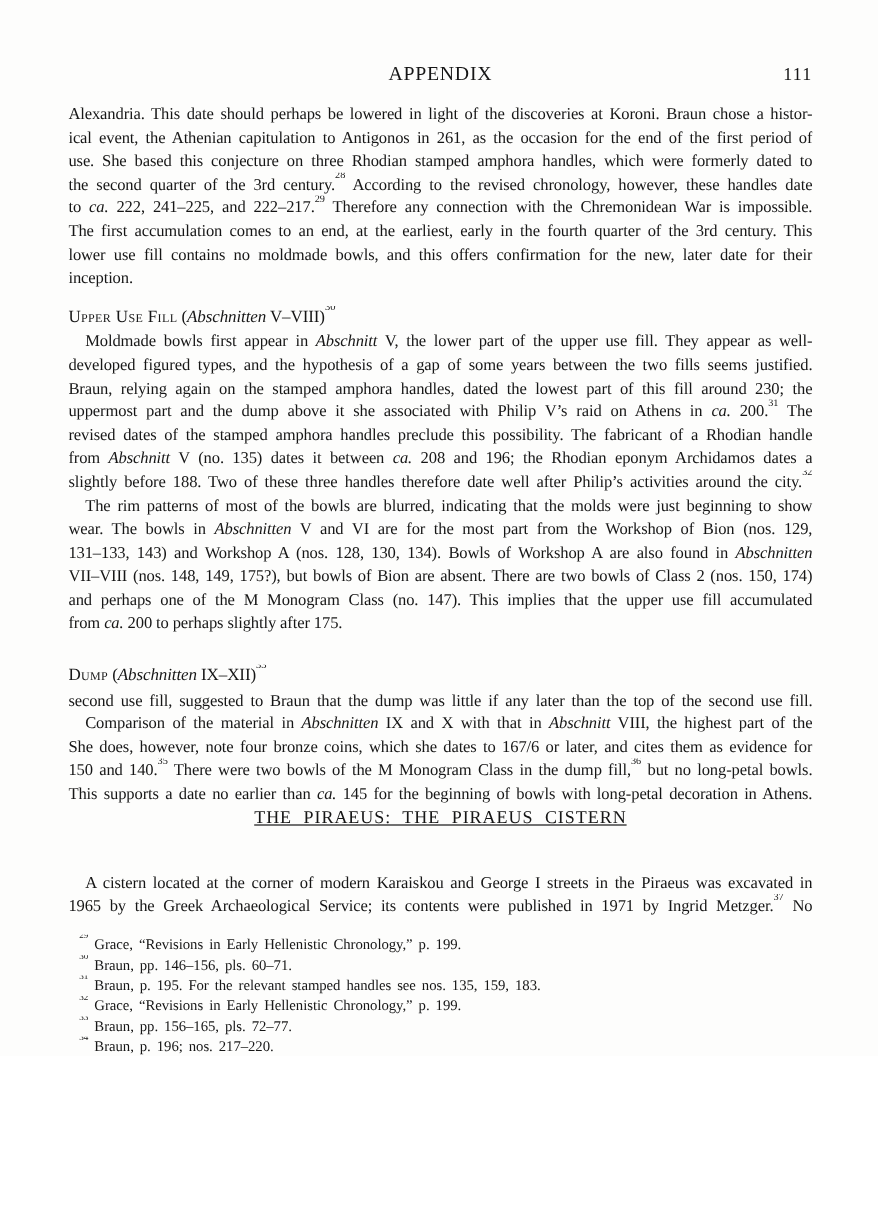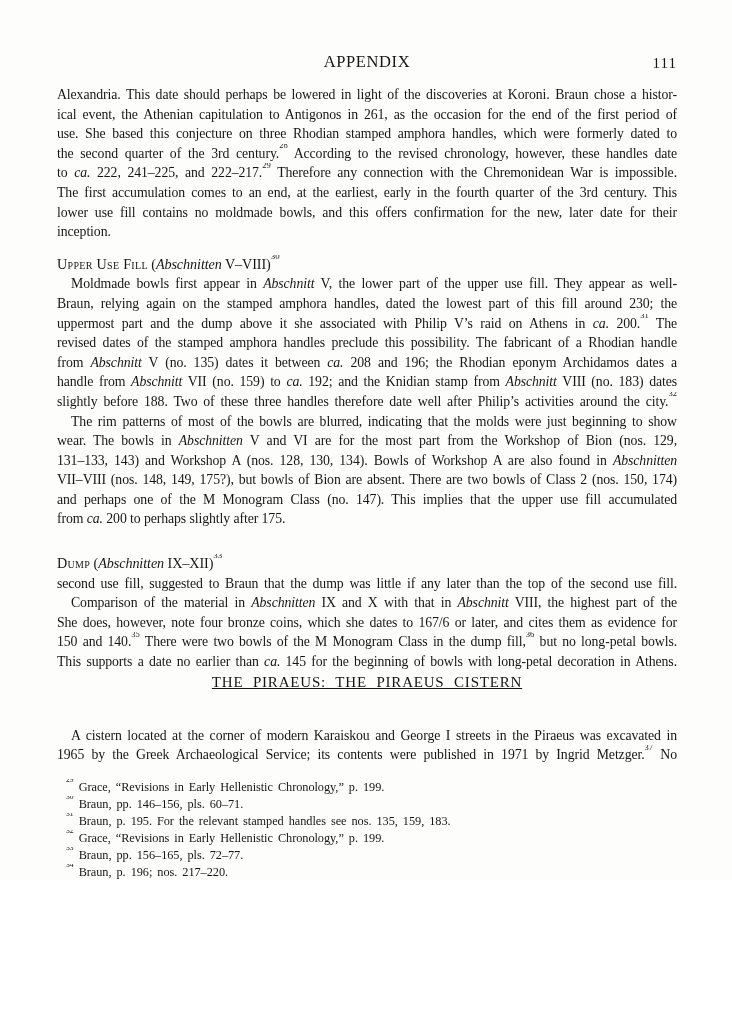--- a/index.html
+++ b/index.html
@@ -47,25 +47,25 @@
           <div class="line j"><span class="n">use. She based this conjecture on three Rhodian stamped amphora handles, which were formerly dated to</span></div>
           <div class="line j"><span class="n">the second quarter of the 3rd century.</span><sup class="s">28</sup><span class="n"> According to the revised chronology, however, these handles date</span></div>
           <div class="line j"><span class="n">to </span><span class="i">ca.</span><span class="n"> 222, 241–225, and 222–217.</span><sup class="s">29</sup><span class="n"> Therefore any connection with the Chremonidean War is impossible.</span></div>
           <div class="line j"><span class="n">The first accumulation comes to an end, at the earliest, early in the fourth quarter of the 3rd century. This</span></div>
           <div class="line j"><span class="n">lower use fill contains no moldmade bowls, and this offers confirmation for the new, later date for their</span></div>
           <div class="line"><span class="n">inception.</span></div>
         </div>
         <div class="line sc-heading"><span class="c">Upper Use Fill</span><span class="n"> (</span><span class="i">Abschnitten</span><span class="n"> V–VIII)</span><sup class="s">30</sup></div>
         <div class="para">
           <div class="line j ind"><span class="n">Moldmade bowls first appear in </span><span class="i">Abschnitt</span><span class="n"> V, the lower part of the upper use fill. They appear as well-</span></div>
+          <div class="line j"><span class="n">developed figured types, and the hypothesis of a gap of some years between the two fills seems justified.</span></div>
           <div class="line j"><span class="n">Braun, relying again on the stamped amphora handles, dated the lowest part of this fill around 230; the</span></div>
           <div class="line j"><span class="n">uppermost part and the dump above it she associated with Philip V’s raid on Athens in </span><span class="i">ca.</span><span class="n"> 200.</span><sup class="s">31</sup><span class="n"> The</span></div>
           <div class="line j"><span class="n">revised dates of the stamped amphora handles preclude this possibility. The fabricant of a Rhodian handle</span></div>
           <div class="line j"><span class="n">from </span><span class="i">Abschnitt</span><span class="n"> V (no. 135) dates it between </span><span class="i">ca.</span><span class="n"> 208 and 196; the Rhodian eponym Archidamos dates a</span></div>
-          <div class="line j"><span class="n">handle from </span><span class="i">Abschnitt</span><span class="n"> VII (no. 159) to </span><span class="i">ca.</span><span class="n"> 192; and the Knidian stamp from </span><span class="i">Abschnitt</span><span class="n"> VIII (no. 183) dates</span></div>
           <div class="line j"><span class="n">slightly before 188. Two of these three handles therefore date well after Philip’s activities around the city.</span><sup class="s">32</sup></div>
         </div>
         <div class="para">
           <div class="line j ind"><span class="n">The rim patterns of most of the bowls are blurred, indicating that the molds were just beginning to show</span></div>
           <div class="line j"><span class="n">wear. The bowls in </span><span class="i">Abschnitten</span><span class="n"> V and VI are for the most part from the Workshop of Bion (nos. 129,</span></div>
           <div class="line j"><span class="n">131–133, 143) and Workshop A (nos. 128, 130, 134). Bowls of Workshop A are also found in </span><span class="i">Abschnitten</span></div>
           <div class="line j"><span class="n">VII–VIII (nos. 148, 149, 175?), but bowls of Bion are absent. There are two bowls of Class 2 (nos. 150, 174)</span></div>
           <div class="line j"><span class="n">and perhaps one of the M Monogram Class (no. 147). This implies that the upper use fill accumulated</span></div>
           <div class="line"><span class="n">from </span><span class="i">ca.</span><span class="n"> 200 to perhaps slightly after 175.</span></div>
         </div>

